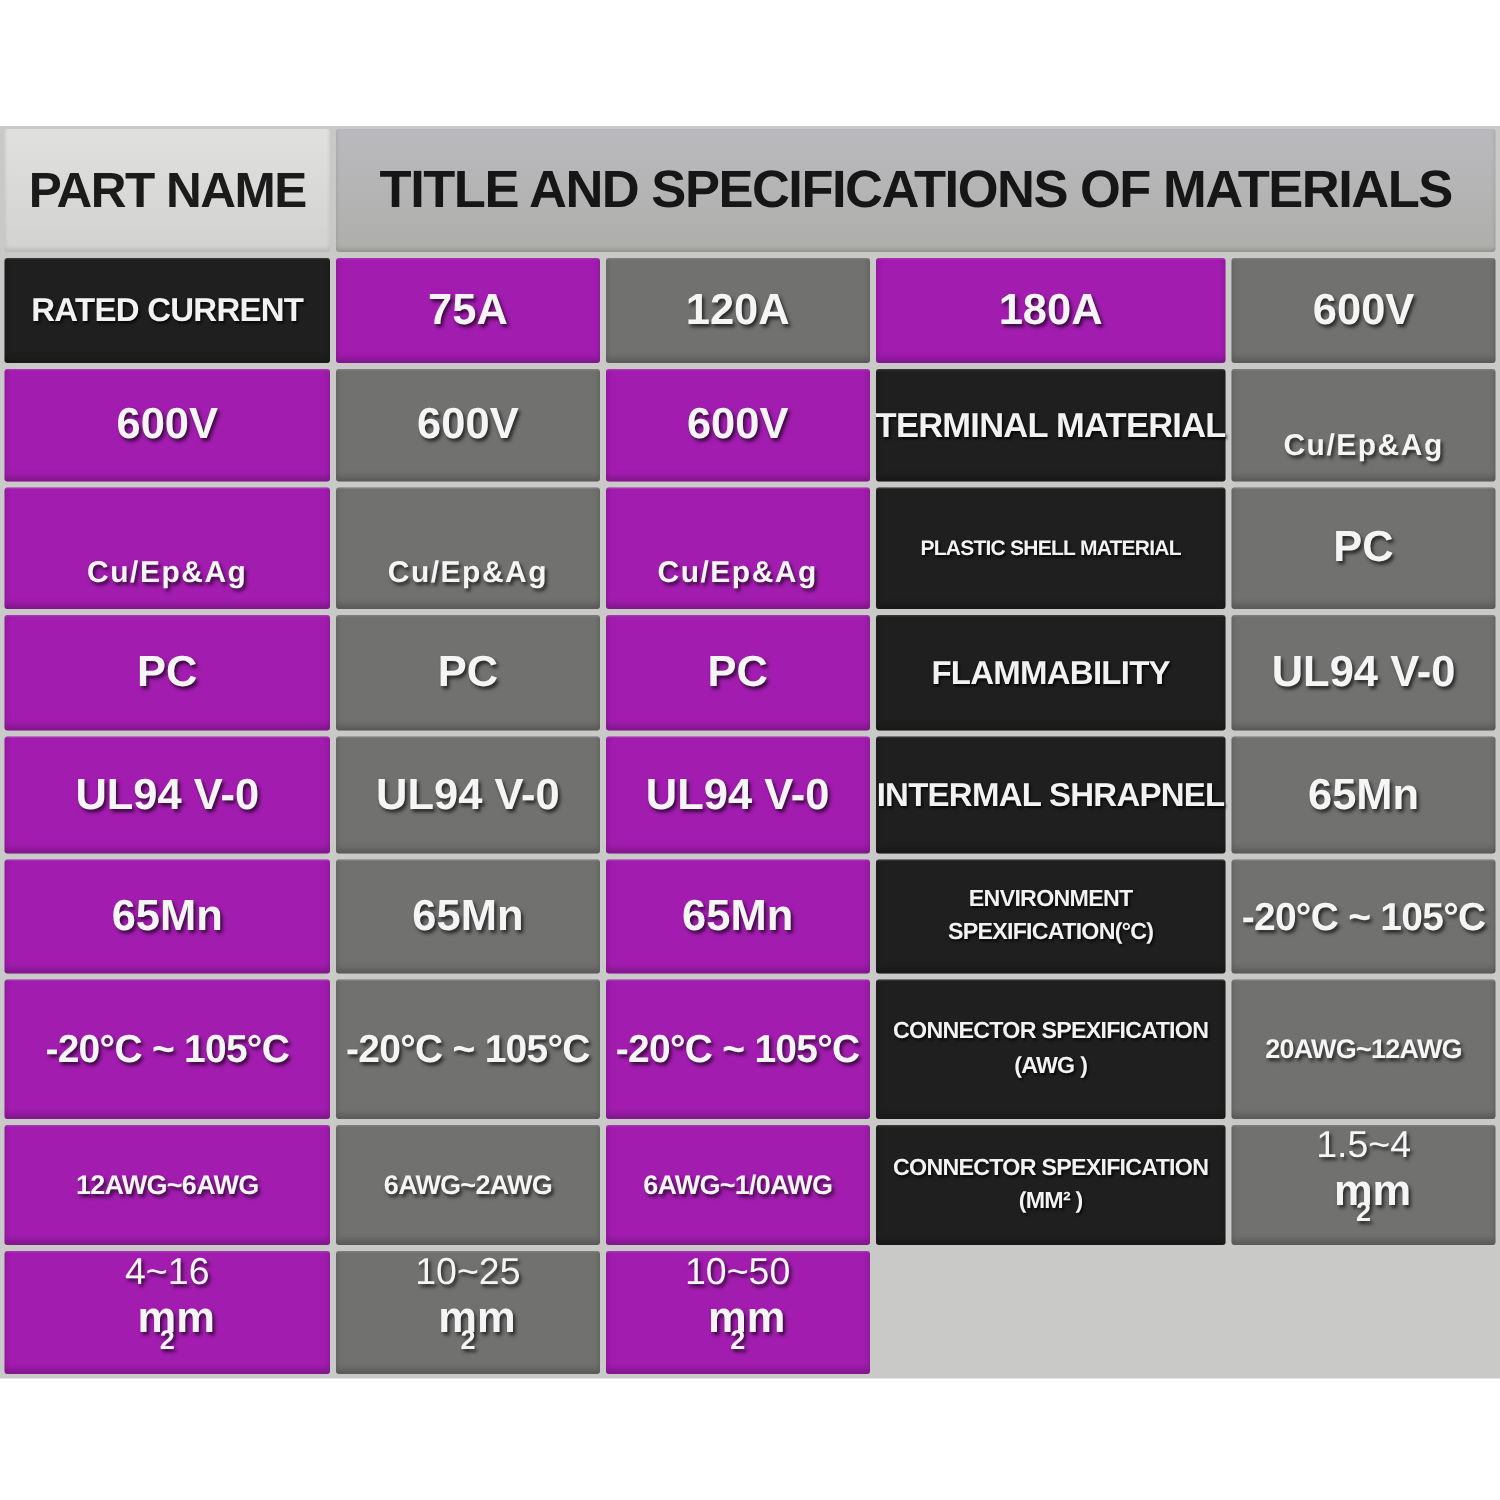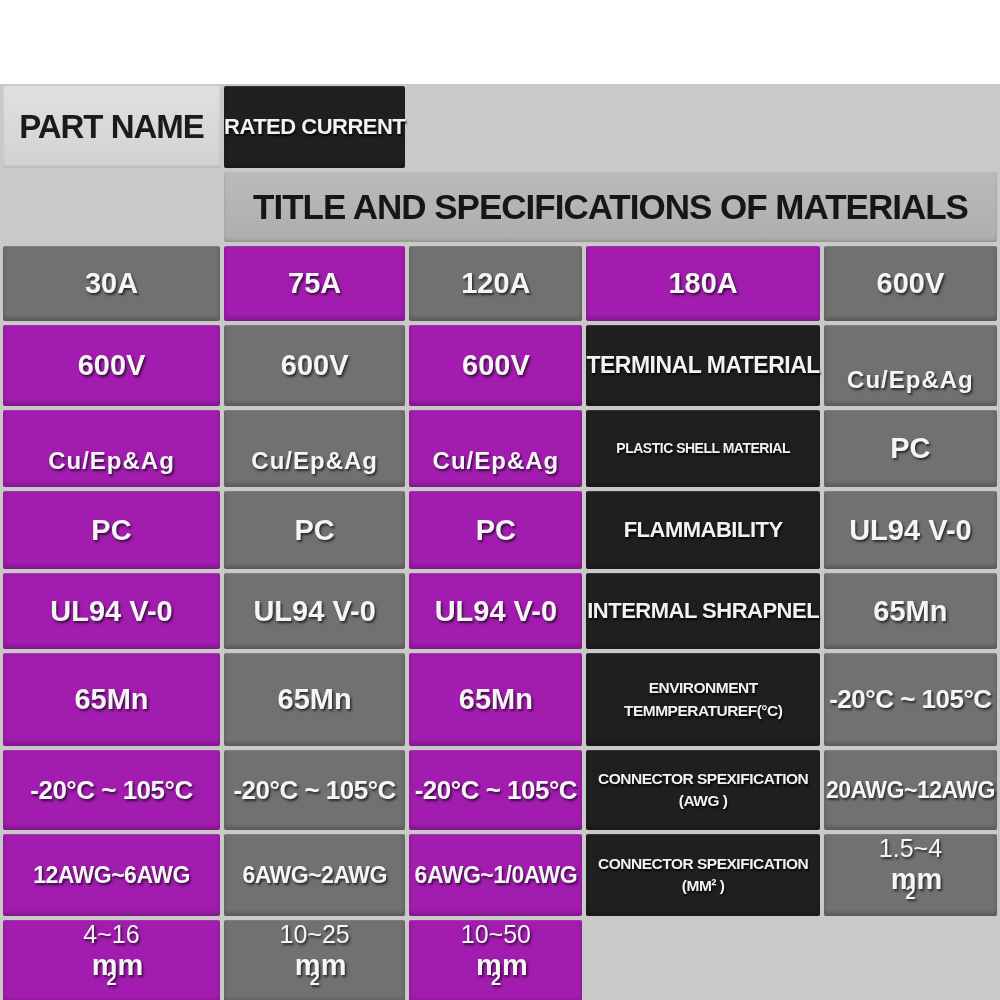--- a/index.html
+++ b/index.html
@@ -70,46 +70,45 @@
   .value.even { background: #a21caf; }
 
   
   .r0.label, .r1.label, .r4.label, .r5.label { font-size: 22px; }
   .r2.label { font-size: 23px; }
   .r3.label { font-size: 14px; }
   .r6.label, .r7.label, .r8.label { font-size: 15.5px; }
 
   .r0.value, .r1.value, .r3.value, .r4.value, .r5.value { font-size: 29px; }
   .r2.value {
-    font-size: 24px; letter-spacing: 1px;
+    font-size: 20px; letter-spacing: 1px;
     justify-content: flex-end; padding-bottom: 12px;
   }
   .r6.value { font-size: 26px; letter-spacing: -0.5px; }
-  .r7.value { font-size: 23px; letter-spacing: -0.5px; }
+  .r7.value { font-size: 18px; letter-spacing: -0.5px; }
   .r8.value { font-size: 26px; flex-direction: column; align-items: center; }
   .r8.value .num  { font-weight: 400; font-size: 25px; }
   .r8.value .unit { font-weight: 700; font-size: 29px; margin-left: 12px; }
   .r8.value .sup  { font-weight: 700; font-size: 18px; position: relative; top: -13px; }
 </style>
 </head>
 <body>
 
 <div class="page">
   <div class="spec-table" id="table-grid">
     <div class="cell hdr-left">
       <span>PART NAME</span>
     </div>
-    <div class="cell label r0">
+    <div class="cell hdr-right">
+      <span>TITLE AND SPECIFICATIONS OF MATERIALS</span>
+    </div>
+
+  <div class="cell label r0">
         <div>RATED CURRENT</div>
       </div>
-
-  <div class="cell hdr-right">
-      <span>TITLE AND SPECIFICATIONS OF MATERIALS</span>
-    </div>
-      <div class="cell value r0 odd">30A</div>
       <div class="cell value r0 even">75A</div>
       <div class="cell value r0 odd">120A</div>
       <div class="cell value r0 even">180A</div>
       <div class="cell value r1 odd">600V</div>
       <div class="cell value r1 even">600V</div>
       <div class="cell value r1 odd">600V</div>
       <div class="cell value r1 even">600V</div>
       <div class="cell label r2">
         <div>TERMINAL MATERIAL</div>
       </div>
@@ -133,21 +132,21 @@
       <div class="cell value r4 even">UL94 V-0</div>
       <div class="cell label r5">
         <div>INTERMAL SHRAPNEL</div>
       </div>
       <div class="cell value r5 odd">65Mn</div>
       <div class="cell value r5 even">65Mn</div>
       <div class="cell value r5 odd">65Mn</div>
       <div class="cell value r5 even">65Mn</div>
       <div class="cell label r6">
         <div>ENVIRONMENT</div>
-        <div>TEMMPERATUREF(°C)</div>
+        <div>SPEXIFICATION(°C)</div>
       </div>
       <div class="cell value r6 odd">-20°C ~ 105°C</div>
       <div class="cell value r6 even">-20°C ~ 105°C</div>
       <div class="cell value r6 odd">-20°C ~ 105°C</div>
       <div class="cell value r6 even">-20°C ~ 105°C</div>
       <div class="cell label r7">
         <div>CONNECTOR SPEXIFICATION</div>
         <div>(AWG )</div>
       </div>
       <div class="cell value r7 odd">20AWG~12AWG</div>

